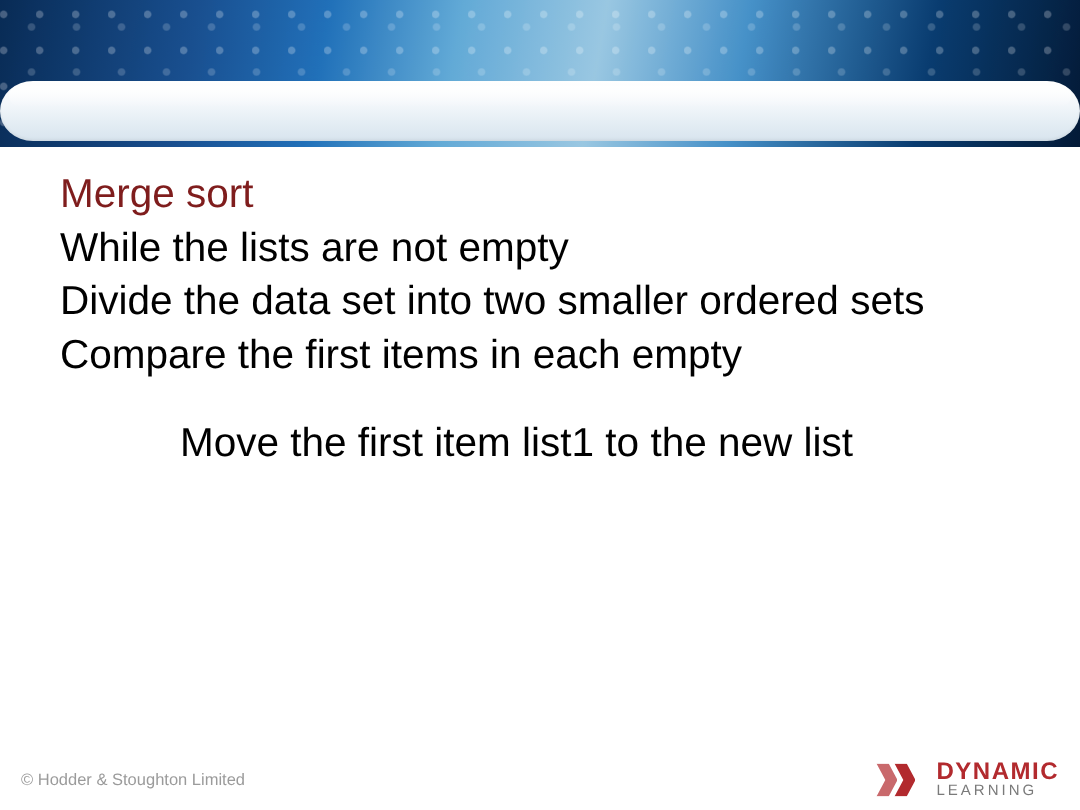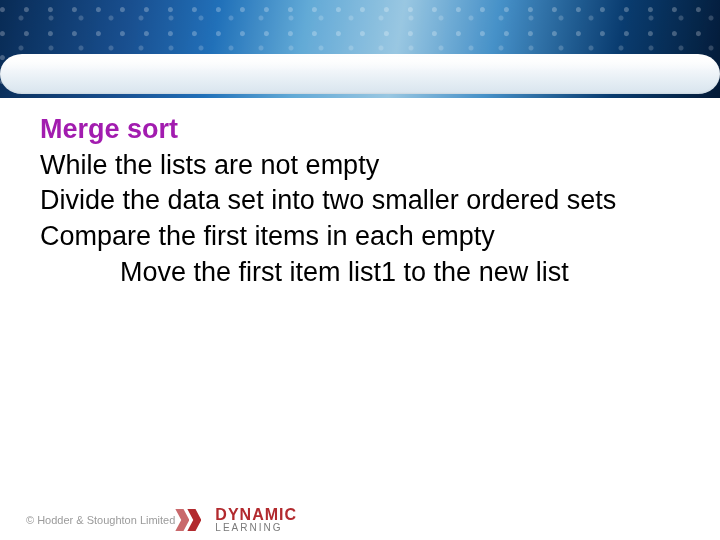--- a/index.html
+++ b/index.html
@@ -22,25 +22,25 @@
   }
   .banner-stripe::before {
     content: ""; position: absolute; left: 6px; right: 6px; top: 3px; height: 14px;
     background: linear-gradient(180deg, rgba(255,255,255,0.95), rgba(255,255,255,0));
     border-radius: 14px;
   }
   .content {
     position: absolute; top: 112px; left: 40px; right: 40px; bottom: 52px;
     color: #000; font-size: 27px; line-height: 1.32;
   }
-  .title { color: #a21caf; font-weight: bold; }
-  .indent { padding-left: 80px; }
+  .title { color: #7f1d1d; font-weight: normal; }
+  .indent { padding-left: 80px; margin-top: 23px; }
   .footer {
-    position: absolute; left: 12px; right: 0; bottom: 0; height: 40px;
-    display: flex; align-items: center; 
+    position: absolute; left: 0; right: 0; bottom: 0; height: 40px;
+    display: flex; align-items: center; justify-content: space-between;
     padding: 0 14px;
   }
   .copyright { font-size: 11px; color: #9b9b9b; display: flex; align-items: center; gap: 2px; }
   .dynlogo { display: flex; align-items: center; gap: 6px; }
   .dyn-chevrons { position: relative; width: 34px; height: 26px; }
   .dyn-chevrons::before, .dyn-chevrons::after {
     content: ""; position: absolute; top: 2px; width: 14px; height: 22px;
     background: #b22a2e;
     clip-path: polygon(0 0, 58% 0, 100% 50%, 58% 100%, 0 100%, 42% 50%);
   }

